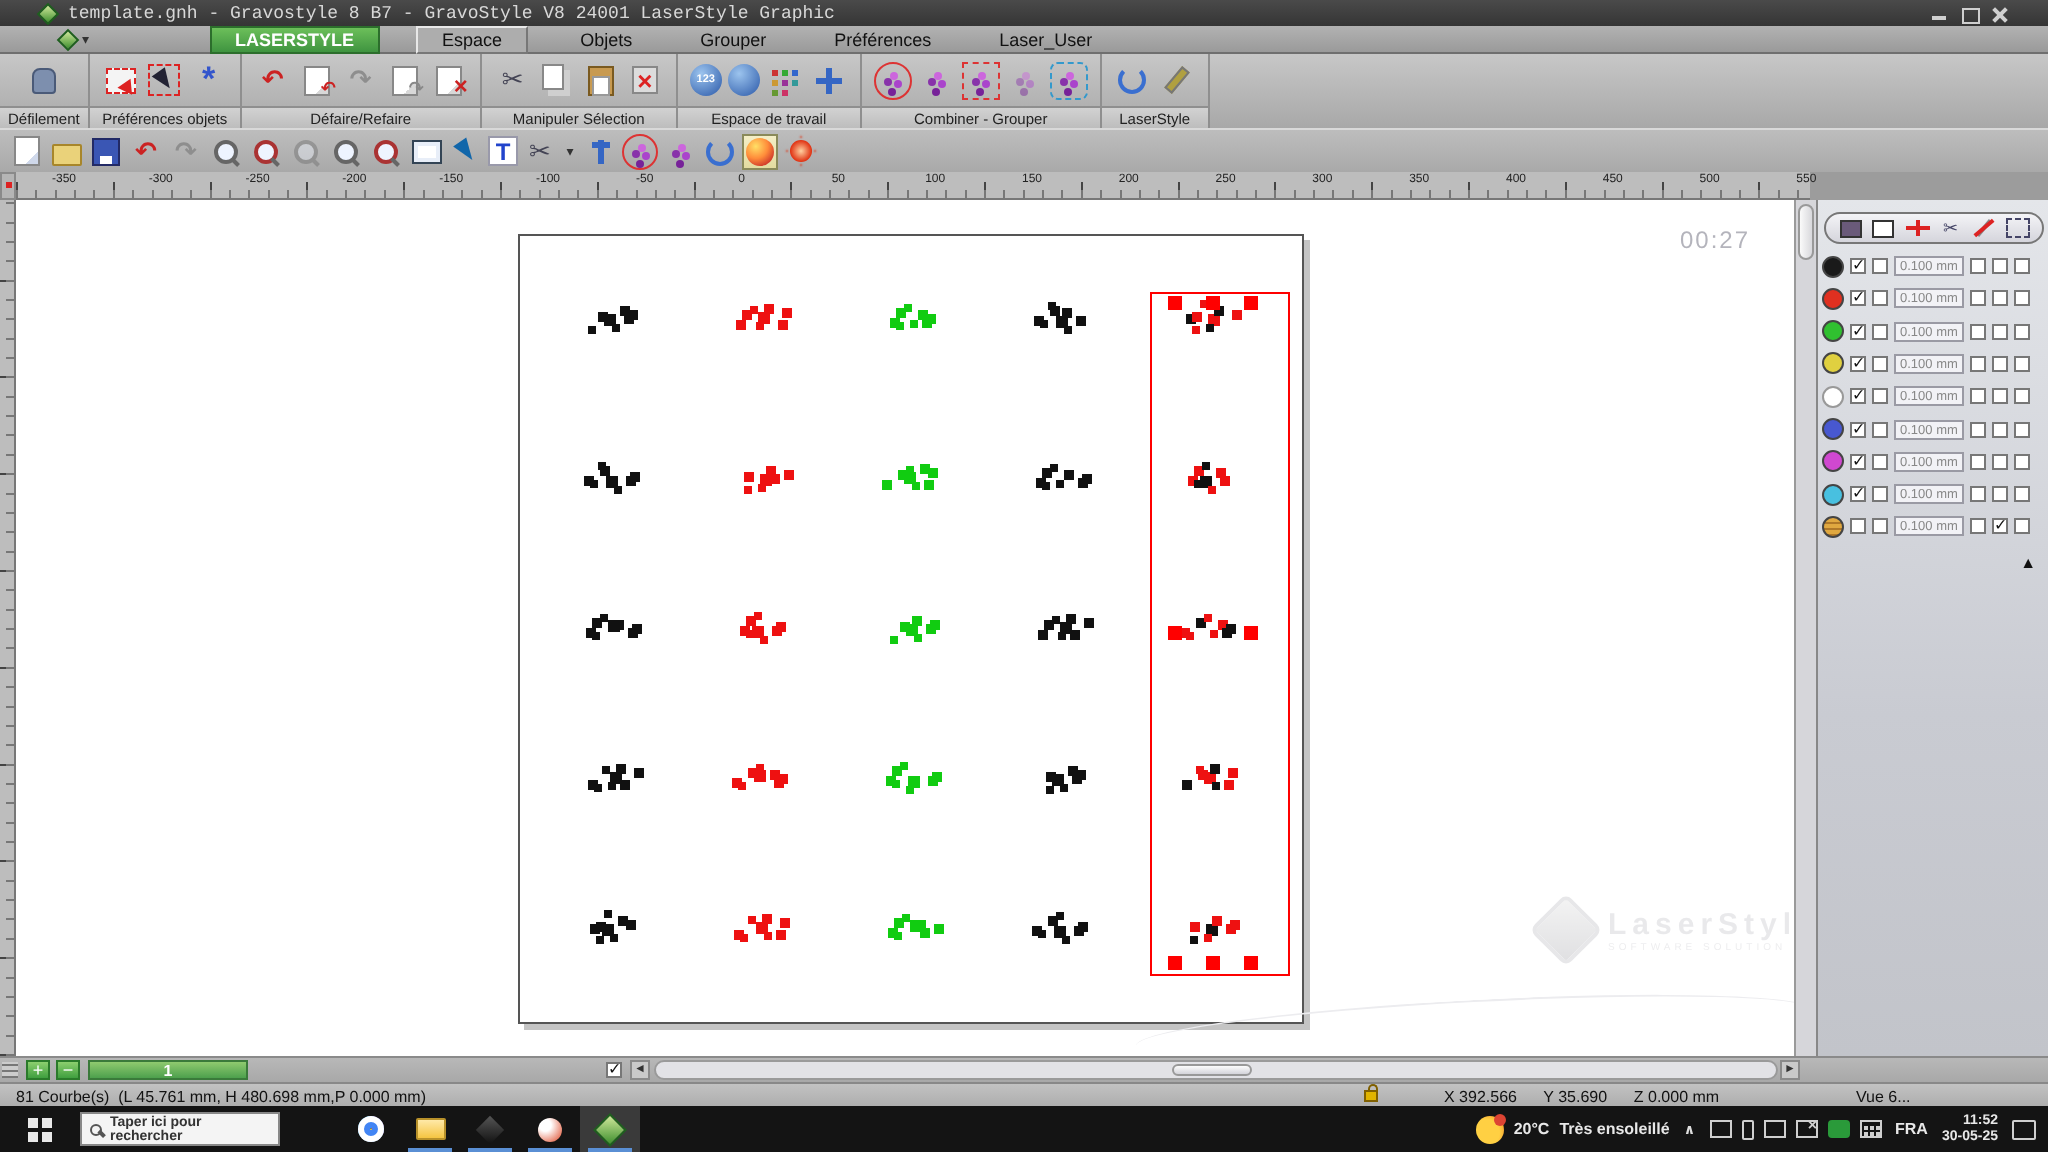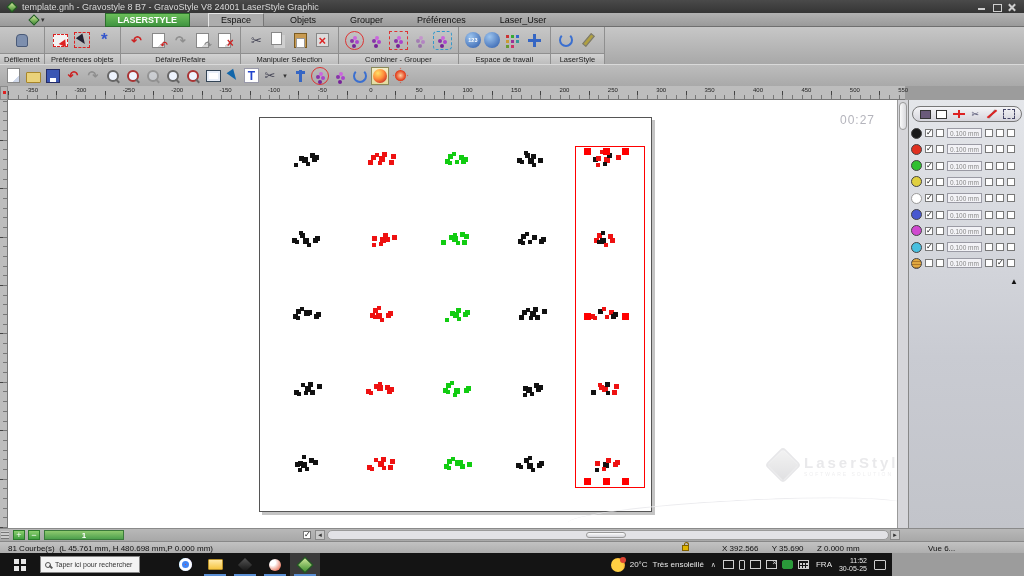--- a/index.html
+++ b/index.html
@@ -1,20 +1,20 @@
 <!DOCTYPE html>
 <html><head>
 <meta charset="utf-8">
 <style>
   * { margin:0; padding:0; box-sizing:border-box; }
   html,body { width:1024px; height:576px; overflow:hidden; }
   body { font-family:"Liberation Sans","DejaVu Sans",sans-serif; background:#9c9c9c; position:relative; }
 
   
-  #titlebar { position:absolute; left:0; top:0; width:1024px; height:13px; background:linear-gradient(#4a4a4a,#353535); color:#d8d8d8; display:flex; align-items:center; font-size:9px; padding:0 8px; }
+  #titlebar { position:absolute; left:0; top:0; width:1024px; height:13px; background:linear-gradient(#4a4a4a,#353535); color:#d8d8d8; display:flex; align-items:center; font-size:9px; padding:0 20px;font-family:Liberation Mono, monospace; }
   .gsdiamond { width:8px; height:8px; transform:rotate(45deg); background:linear-gradient(135deg,#cfe89a,#3e8f2e); border:1px solid #1e5f1e; flex:none; }
   #titlebar .ttl { margin-left:6px; white-space:nowrap; }
   #titlebar .winctl { margin-left:auto; display:flex; gap:6px; align-items:center; }
   .wbtn { width:9px; height:8px; position:relative; }
   .wbtn.min::after { content:''; position:absolute; left:1px; bottom:1px; width:7px; height:2px; background:#cfcfcf; }
   .wbtn.max::after { content:''; position:absolute; left:1px; top:1px; width:7px; height:6px; border:1px solid #cfcfcf; }
   .wbtn.cls::before,.wbtn.cls::after { content:''; position:absolute; left:4px; top:0; width:2px; height:9px; background:#cfcfcf; }
   .wbtn.cls::before { transform:rotate(45deg);} .wbtn.cls::after{ transform:rotate(-45deg);}
 
   
@@ -144,21 +144,21 @@
 
   
   #statusbar { position:absolute; left:0; top:541px; width:1024px; height:12px; background:linear-gradient(#c2c2c2,#aeaeae); border-top:1px solid #888; font-size:8px; color:#111; }
   #statusbar .sleft { position:absolute; left:8px; top:2px; white-space:pre; }
   #slock { position:absolute; left:682px; top:3px; width:7px; height:6px; background:#e0b400; border:1px solid #806000; }
   #slock::before { content:''; position:absolute; left:1px; top:-4px; width:3px; height:3px; border:1px solid #806000; border-bottom:none; border-radius:3px 3px 0 0; }
   #statusbar .scoord { position:absolute; left:722px; top:2px; white-space:pre; }
   #statusbar .sview { position:absolute; left:928px; top:2px; }
 
   
-  #taskbar { position:absolute; left:0; top:553px; width:892px; height:23px; background:#141414; display:flex; align-items:center; color:#e8e8e8; }
+  #taskbar { position:absolute; left:0; top:553px; width:1024px; height:23px; background:#141414; display:flex; align-items:center; color:#e8e8e8;font-weight:bold; }
   #startbtn { width:40px; height:23px; display:flex; align-items:center; justify-content:center; }
   #startbtn::before { content:''; width:5px; height:5px; background:#e8e8e8; box-shadow:7px 0 0 #e8e8e8,0 7px 0 #e8e8e8,7px 7px 0 #e8e8e8; margin:-7px 7px 0 0; }
   #searchbox { width:100px; height:17px; background:#f4f4f4; border:1px solid #888; display:flex; align-items:center; gap:4px; padding:0 4px; color:#333; font-size:7px; }
   .smag { width:6px; height:6px; border:1.5px solid #555; border-radius:50%; position:relative; flex:none; }
   .smag::after { content:''; position:absolute; width:4px; height:1.5px; background:#555; transform:rotate(45deg); right:-3px; bottom:-1px; }
   .tbapp { width:30px; height:23px; display:flex; align-items:center; justify-content:center; position:relative; }
   .tbapp.open::after { content:''; position:absolute; bottom:0; left:4px; width:22px; height:2px; background:#5a8fd4; }
   .tbapp.active { background:#3a3a3a; }
   .app-chrome::before { content:''; width:13px; height:13px; border-radius:50%; background:conic-gradient(#e34133 0 33%,#fcc934 33% 66%,#34a853 66% 100%); box-shadow:inset 0 0 0 3px #fff,inset 0 0 0 6px #4285f4; }
   .app-explorer::before { content:''; width:13px; height:9px; background:linear-gradient(#ffe9a8,#f5c542); border:1px solid #b8912a; border-radius:1px; }
@@ -235,36 +235,36 @@
     <div class="ticons">
         <div class="t1 ti-cut">✂</div>
         <div class="t1 ti-copy"></div>
         <div class="t1 ti-paste"></div>
         <div class="t1 ti-delete"></div>
       </div>
     <div class="tlabel">Manipuler Sélection</div>
   </div>
   <div class="tgroup">
     <div class="ticons">
+        <div class="t1 ti-workspace-123 globe">123</div>
+        <div class="t1 ti-workspace-anchor globe"></div>
+        <div class="t1 ti-order-grid"></div>
+        <div class="t1 ti-move"></div>
+      </div>
+    <div class="tlabel">Espace de travail</div>
+  </div>
+  <div class="tgroup">
+    <div class="ticons">
         <div class="t1 ti-weld grapes ti-weld"></div>
         <div class="t1 ti-group grapes"></div>
         <div class="t1 ti-combine grapes ti-combine"></div>
         <div class="t1 ti-ungroup-gray grapes ti-ungroup-gray"></div>
         <div class="t1 ti-separate grapes ti-separate"></div>
       </div>
     <div class="tlabel">Combiner - Grouper</div>
-  </div>
-  <div class="tgroup">
-    <div class="ticons">
-        <div class="t1 ti-workspace-123 globe">123</div>
-        <div class="t1 ti-workspace-anchor globe"></div>
-        <div class="t1 ti-order-grid"></div>
-        <div class="t1 ti-move"></div>
-      </div>
-    <div class="tlabel">Espace de travail</div>
   </div>
   <div class="tgroup">
     <div class="ticons">
         <div class="t1 ti-refresh ring"></div>
         <div class="t1 ti-redraw"></div>
       </div>
     <div class="tlabel">LaserStyle</div>
   </div>
 </div>
 

